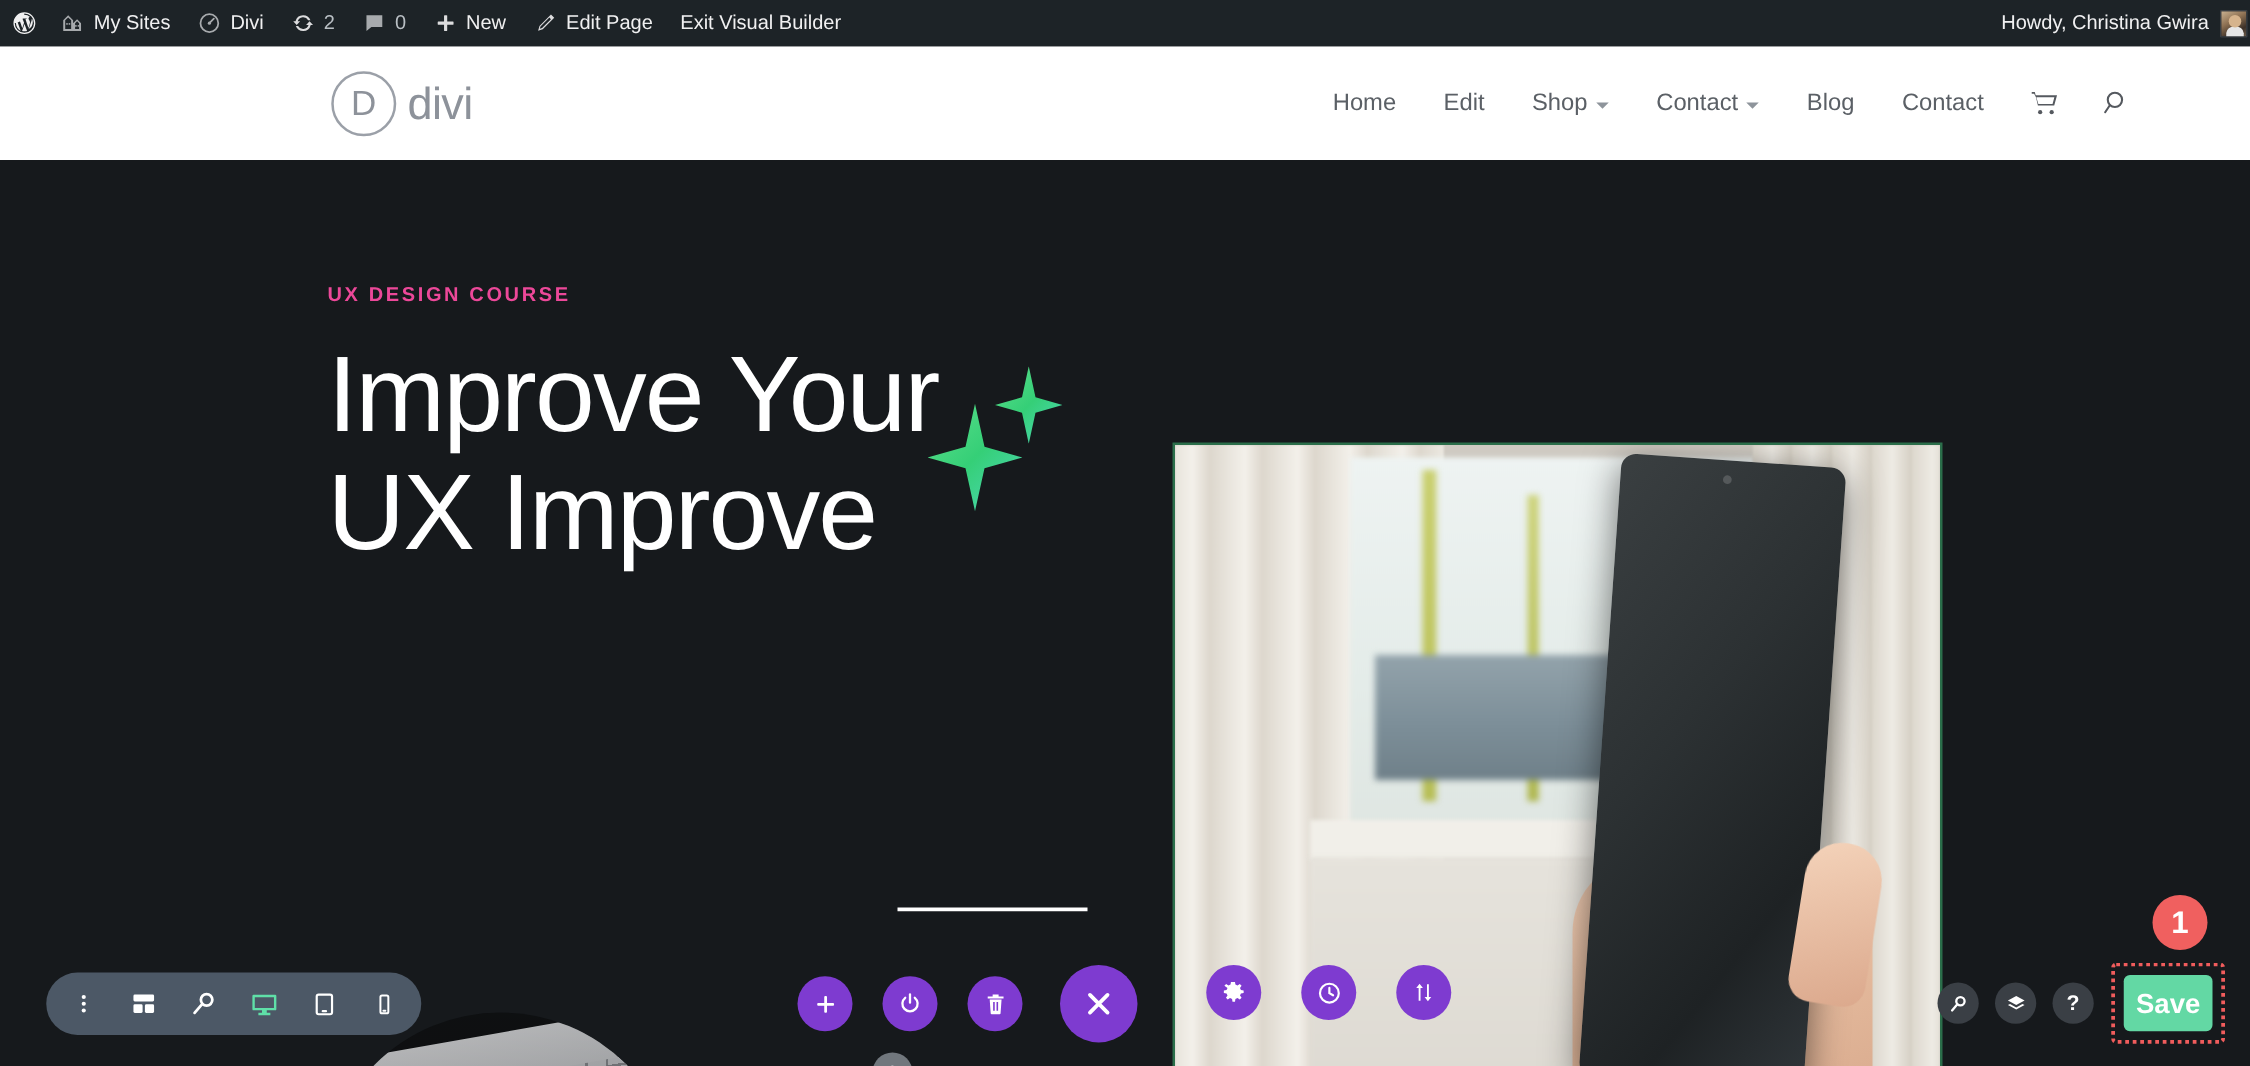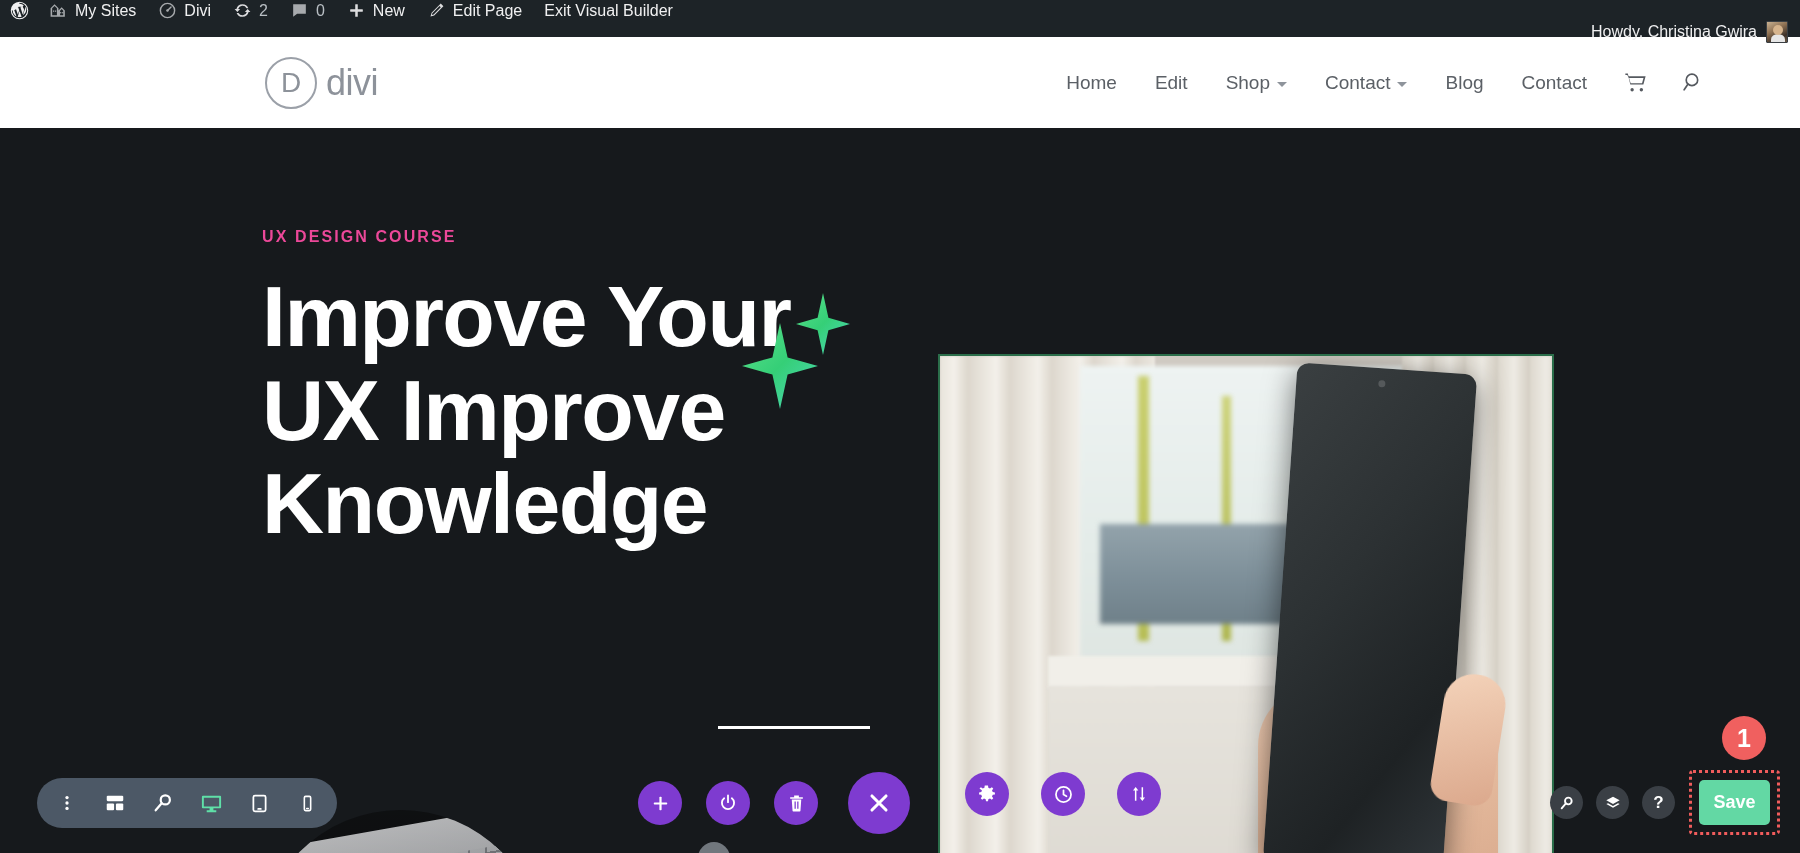--- a/index.html
+++ b/index.html
@@ -8,42 +8,41 @@
     overflow: hidden;
     background: #16191c;
     font-family: "Liberation Sans", sans-serif;
   }
 
   
   .adminbar {
     position: absolute; top: 0; left: 0;
     width: 1800px; height: 37px;
     background: #1d2327;
-    display: flex; align-items: flex-start;
+    display: flex; align-items: flex-end;
     color: #f0f0f1;
     font-size: 16px;
     z-index: 50;
-    flex-direction: column;
   }
   .ab-left { display: flex; align-items: center; height: 100%; }
   .ab-item {
     display: flex; align-items: center; gap: 7px;
     height: 100%;
     padding: 0 11px;
     color: #f0f0f1;
     white-space: nowrap;
   }
   .ab-item:first-child { padding-left: 9px; padding-right: 8px; }
   .ab-ico { display: inline-flex; align-items: center; justify-content: center; }
   .ab-ico svg { display: block; }
   .ab-count { color: #b9bfc4; }
   .ab-right {
     margin-left: auto;
     display: flex; align-items: center; gap: 9px;
-    padding-right: 12px; height: 100%;
+    padding-right: 2px; height: 100%;
   }
   .ab-howdy { color: #f0f0f1; font-size: 16px; }
   .avatar {
     width: 22px; height: 22px; border-radius: 1px;
     background: linear-gradient(150deg,#c9b191 0%,#8e7153 40%,#3c3028 75%,#6b5a48 100%);
     position: relative; overflow: hidden;
     border: 1px solid #3a3f44;
   }
   .avatar::after {
     content: ""; position: absolute; left: 4px; bottom: -3px;
@@ -118,21 +117,21 @@
     color: #ec4899;
     font-size: 16px;
     font-weight: bold;
     letter-spacing: 2.1px;
     margin-bottom: 24px;
   }
   .hero-h1 {
     color: #ffffff;
     font-size: 86px;
     line-height: 1.09;
-    font-weight: bold;
+    font-weight: normal;
     letter-spacing: -1.5px;
   }
   .divider {
     position: absolute; left: 718px; top: 598px;
     width: 152px; height: 3px; background: #ffffff;
   }
 
   
   .sparkles { position: absolute; left: 740px; top: 165px; width: 130px; height: 115px; }
   .spark {
@@ -310,21 +309,21 @@
   .rbtn svg { display: block; }
   .rbtn .qm { font-size: 17px; font-weight: bold; line-height: 1; }
 
   .save-wrap { position: relative; margin-left: 11px; }
   .save-btn {
     background: #63d8a4;
     color: #ffffff;
     border: none;
     border-radius: 5px;
     width: 71px; height: 45px;
-    font-size: 18px; font-weight: bold;
+    font-size: 22px; font-weight: bold;
     font-family: "Liberation Sans", sans-serif;
     display: flex; align-items: center; justify-content: center;
   }
   .annot-box {
     position: absolute; left: -10px; top: -10px;
     width: 91px; height: 65px;
     border: 3px dotted #f05c5c;
     border-radius: 4px;
     pointer-events: none;
   }
@@ -472,21 +471,20 @@
   </nav>
 </div>
 
 <div class="hero">
 
   <div class="hero-left">
     <div class="eyebrow">UX DESIGN COURSE</div>
     <h1 class="hero-h1">
       <span>Improve Your</span><br>
       <span>UX Improve</span><br>
-      <span>Knowledge</span>
     </h1>
   </div>
 
   <div class="divider"></div>
 
   <div class="sparkles">
     <div class="spark spark-big"></div>
     <div class="spark spark-sm"></div>
   </div>
 

